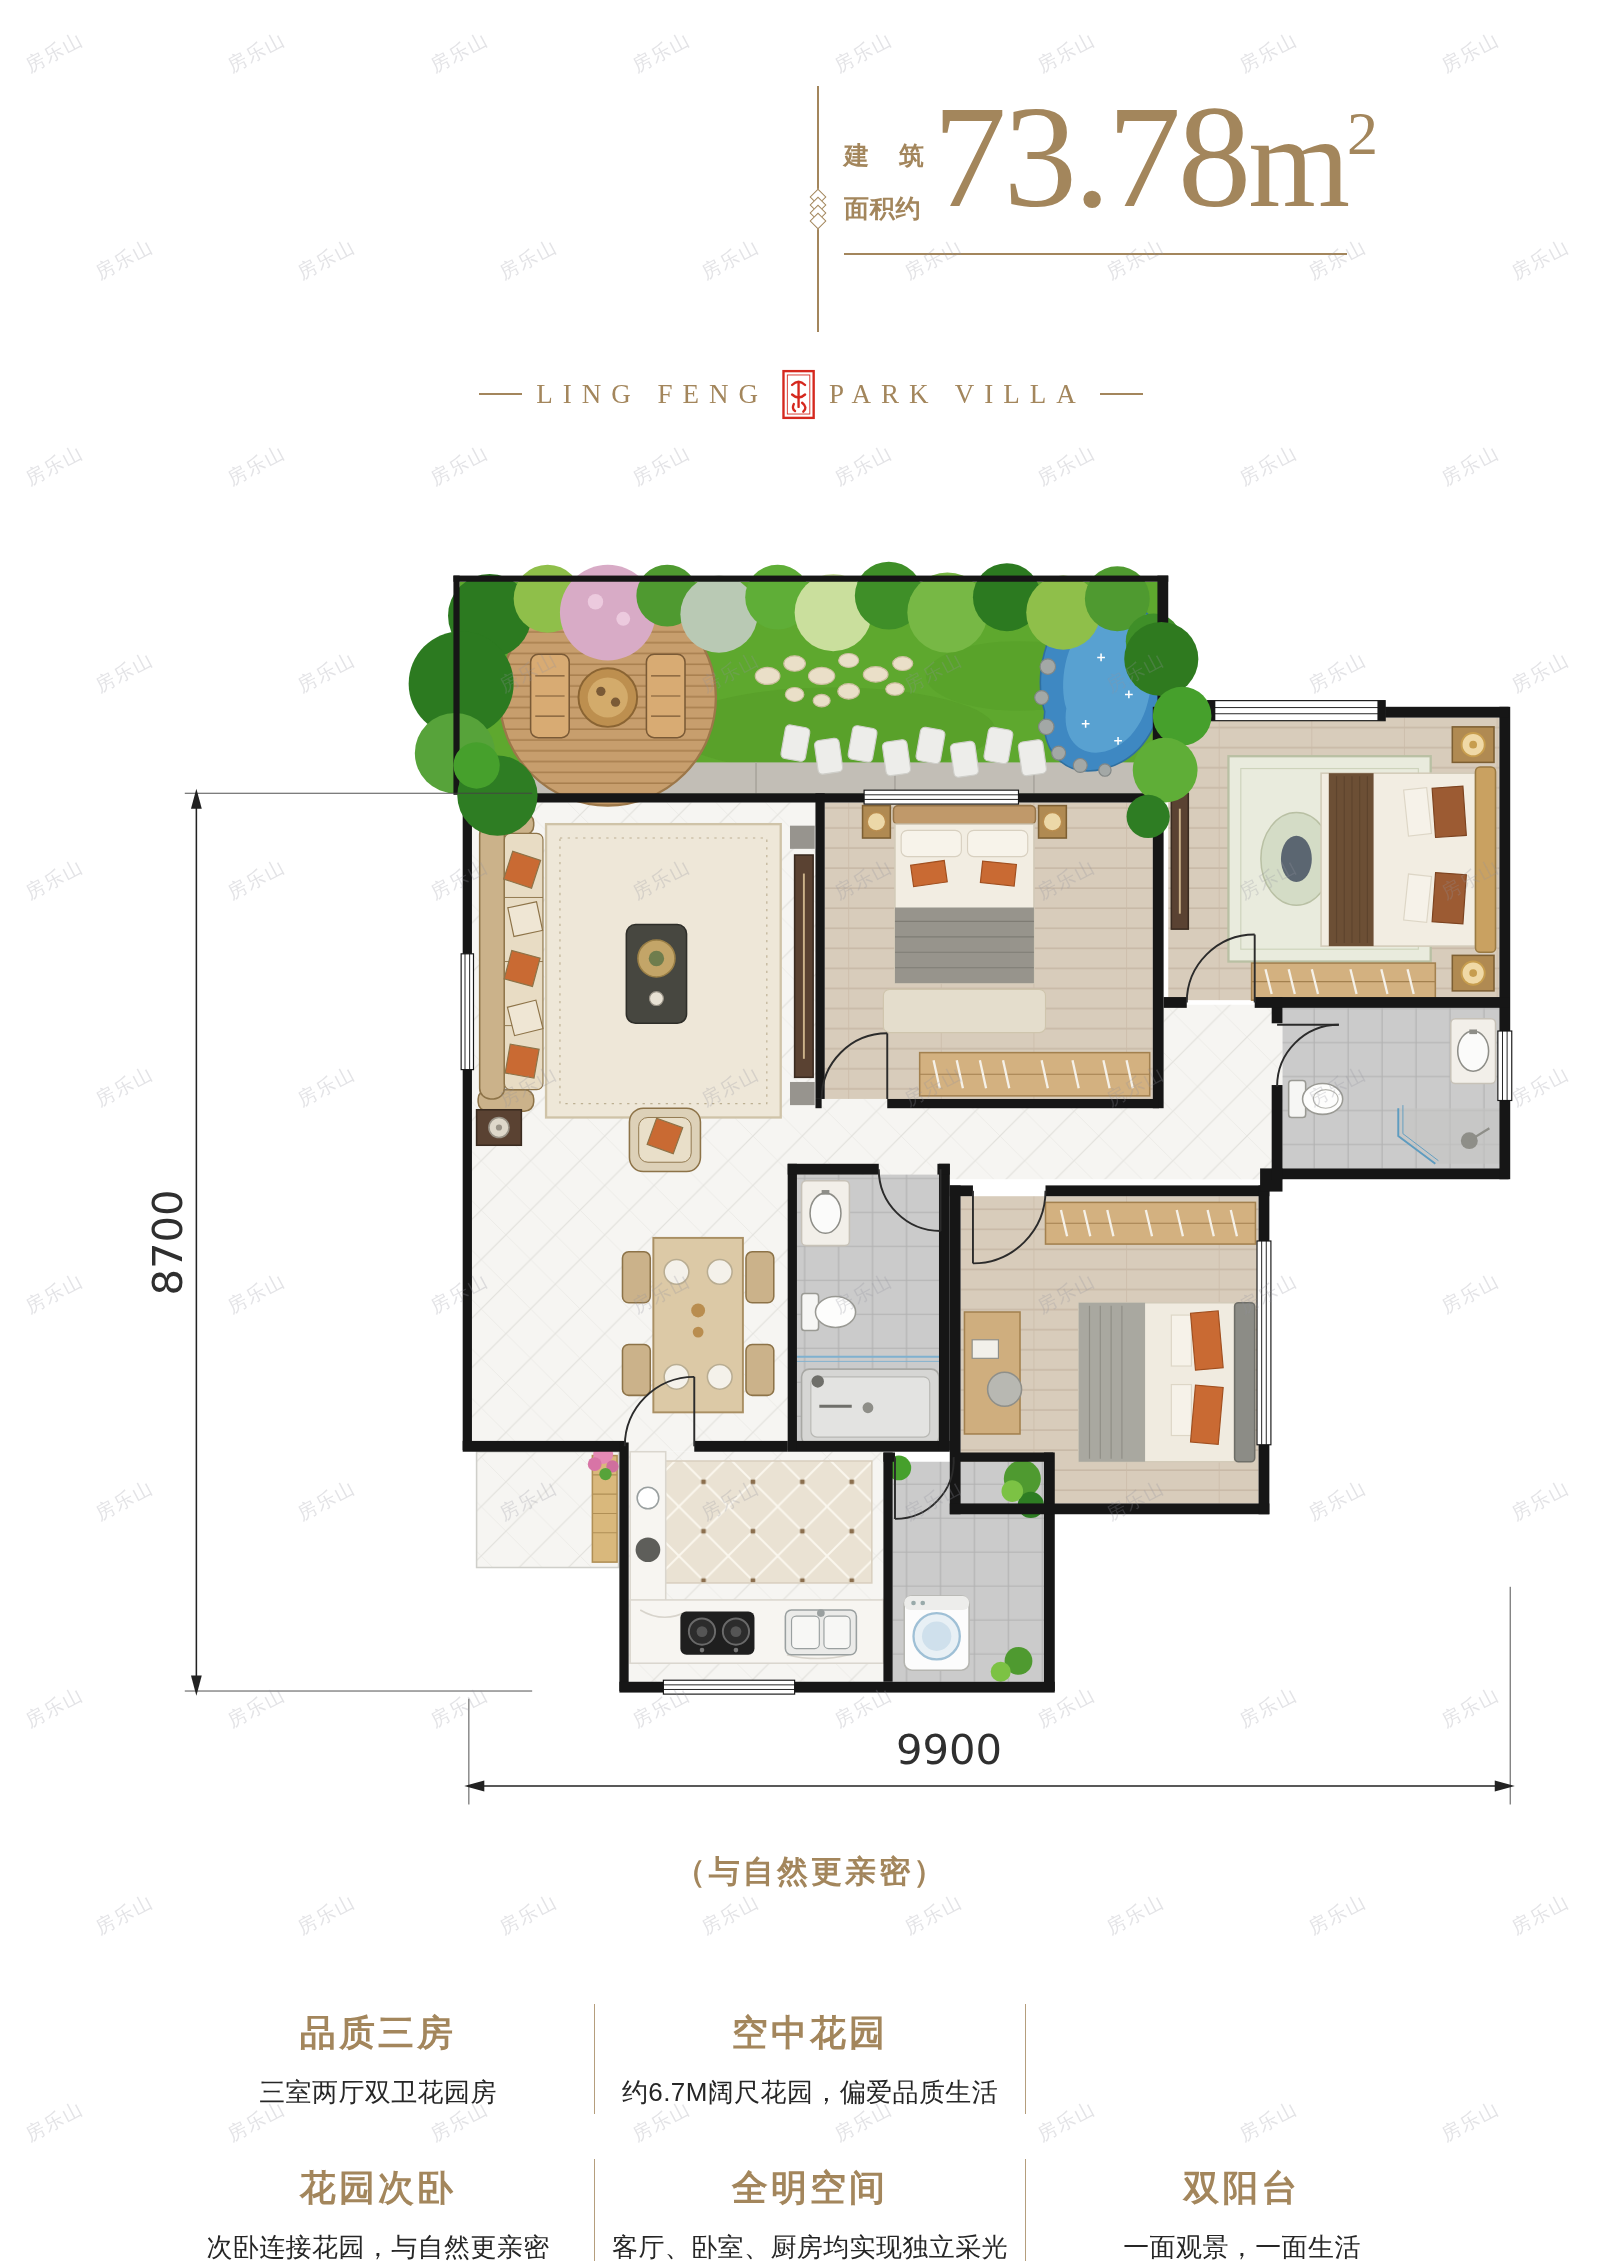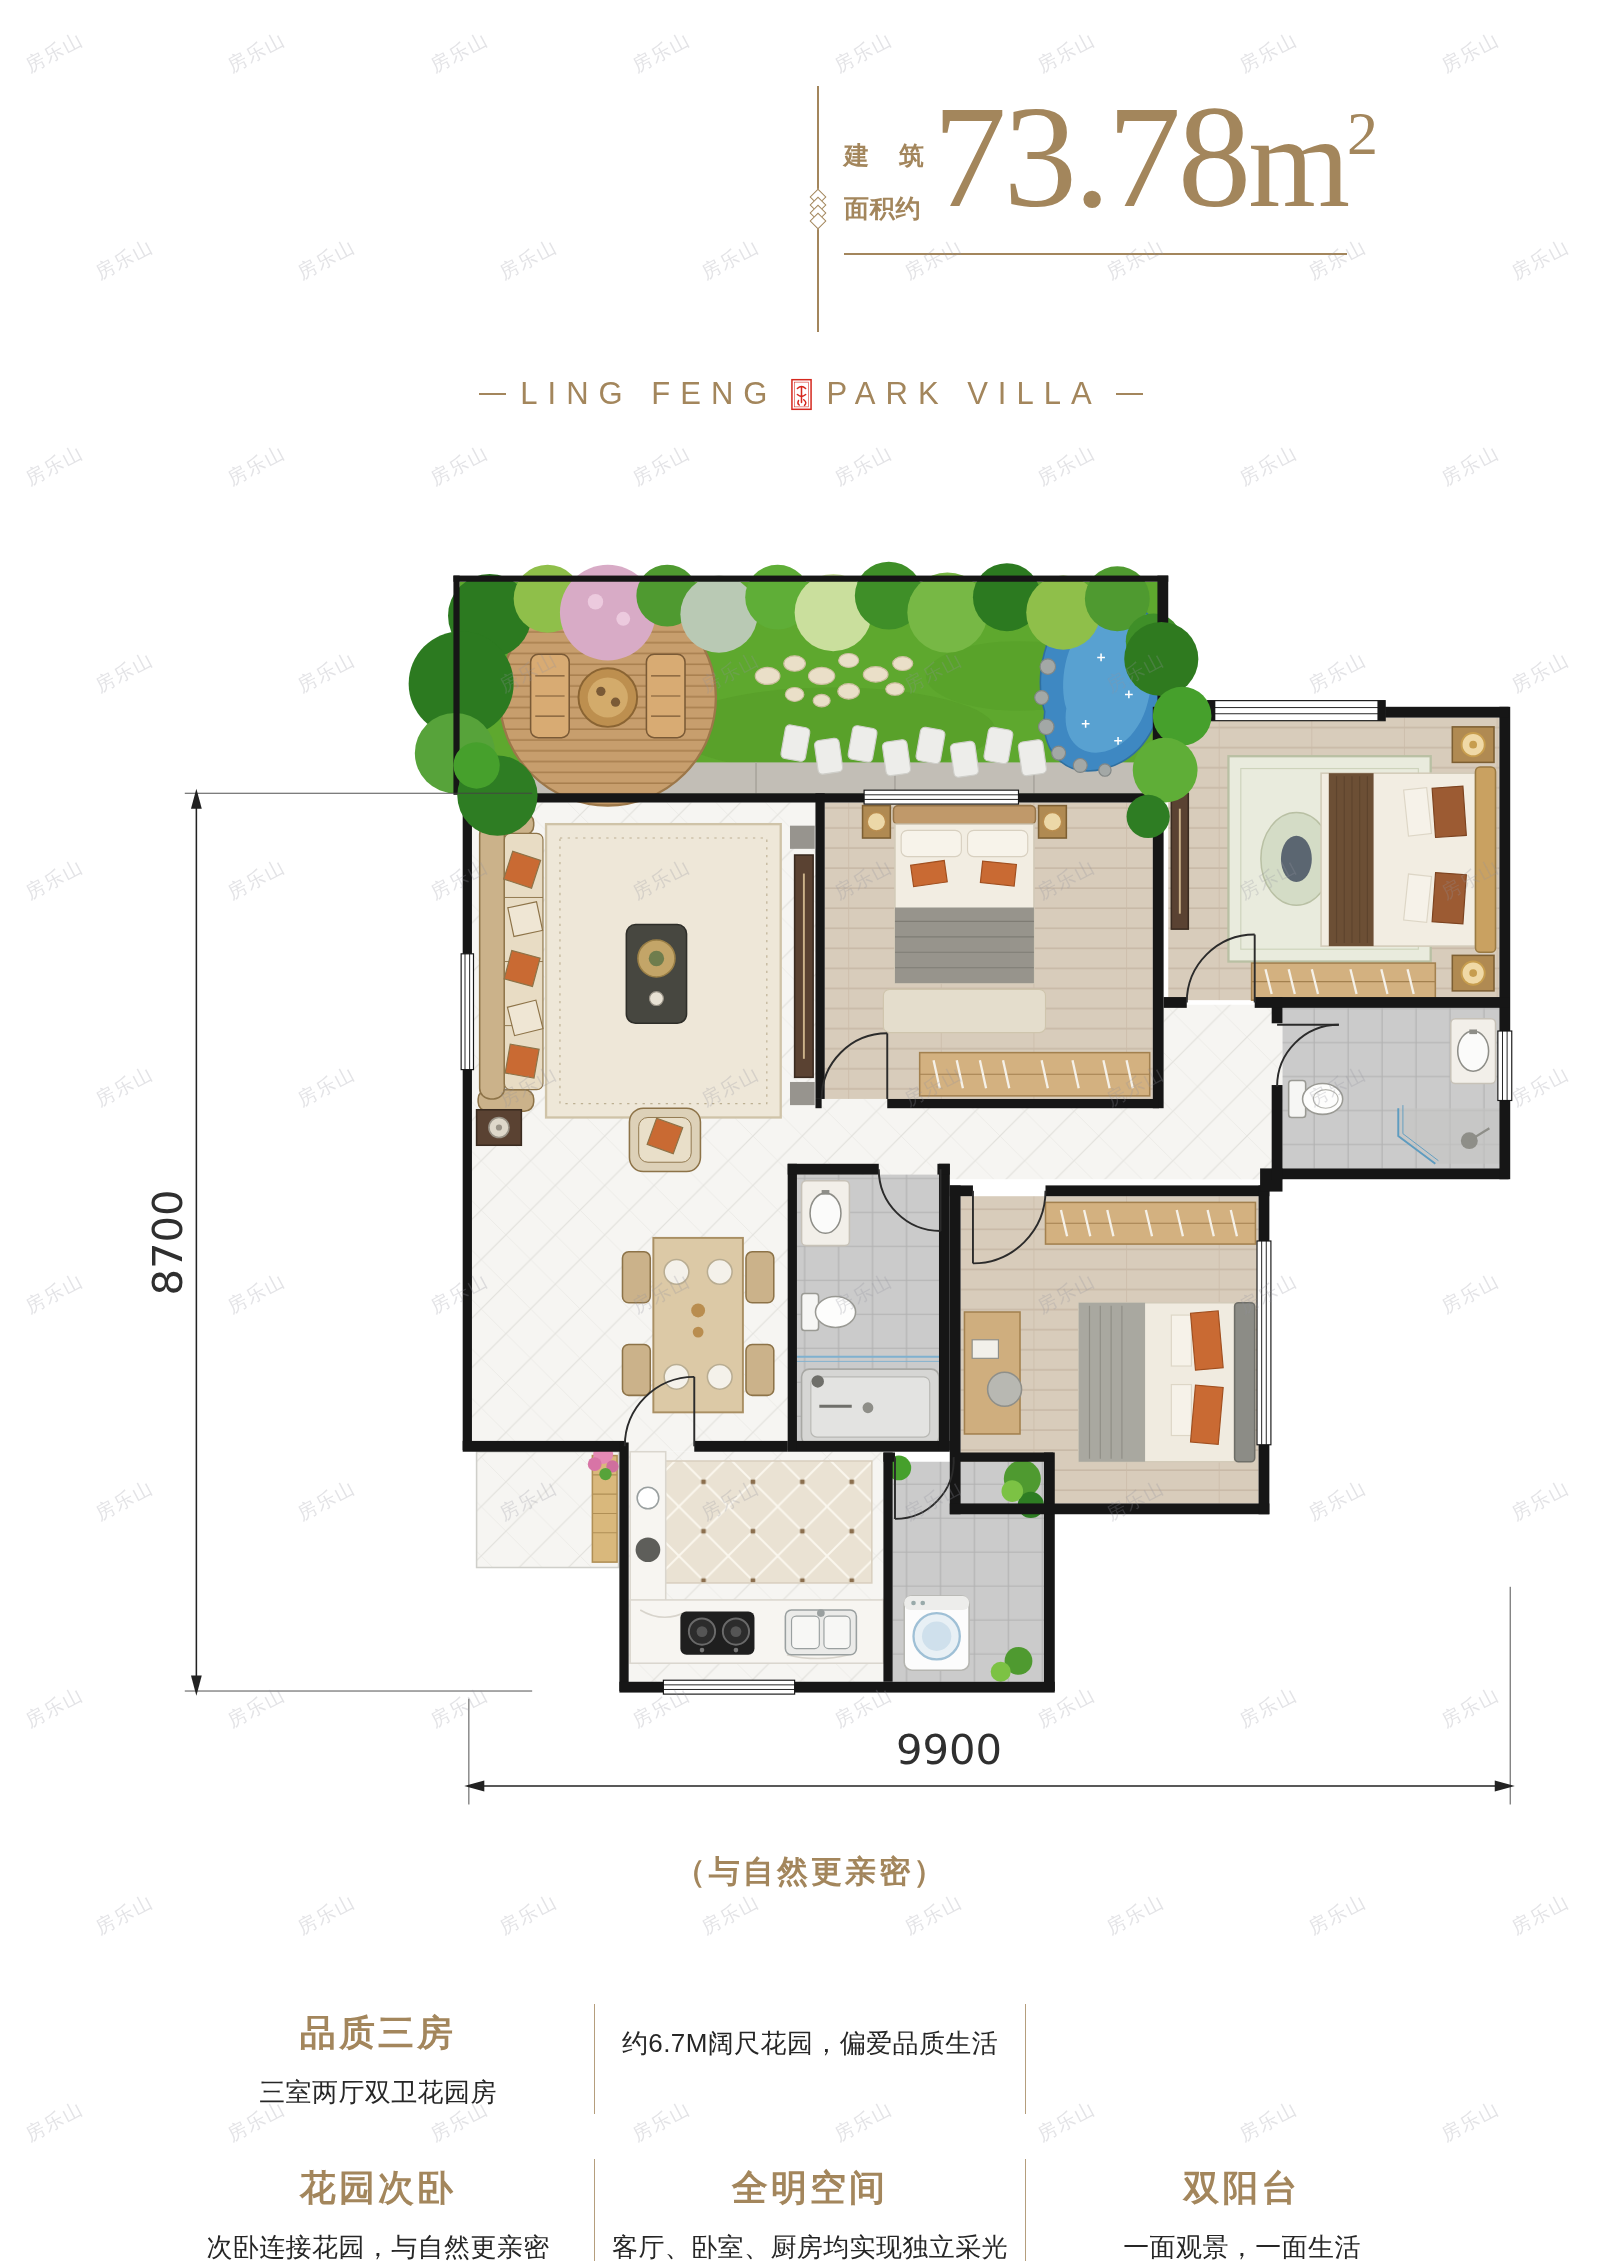--- a/index.html
+++ b/index.html
@@ -19,21 +19,21 @@
               font-size:147px;line-height:1;letter-spacing:-3.1px;white-space:nowrap;}
   .area-value .unit{font-size:131px;}
   .area-value sup{font-size:62px;vertical-align:52px;letter-spacing:0;}
   .gold-rule{position:absolute;left:844px;top:253px;width:503px;height:2.3px;background:#a3865c;}
   .layout-type{position:absolute;left:848px;top:267px;font-size:75px;font-weight:700;color:#a3865c;
                letter-spacing:4.6px;white-space:nowrap;}
   
   .brand{position:absolute;left:479px;top:357px;width:664px;height:74px;display:flex;
          align-items:center;justify-content:center;gap:14px;color:#a3865c;}
   .brand .bline{width:56px;height:1.5px;background:#a3865c;}
-  .brand .btxt{font-family:Liberation Sans, sans-serif;font-size:31px;letter-spacing:10px;white-space:nowrap;}
+  .brand .btxt{font-family:Liberation Serif, serif;font-size:27px;letter-spacing:10px;white-space:nowrap;}
   
   .plan-wrap{position:absolute;left:69px;top:560px;width:1513px;height:1328px;}
   
   .caption{position:absolute;left:425px;top:1851px;width:772px;text-align:center;
            font-size:31px;letter-spacing:3.1px;color:#a3865c;font-weight:600;}
   
   .features{position:absolute;left:162px;top:2004px;width:1297px;}
   .feat-row{display:flex;margin-bottom:45px;}
   .feat{width:432px;box-sizing:border-box;text-align:center;padding:4.6px 10.8px;}
   .feat.mid{border-left:1.5px solid rgba(163,134,92,.8);border-right:1.5px solid rgba(163,134,92,.8);}
@@ -568,20 +568,21 @@
 
   <div class="caption">（与自然更亲密）</div>
 
   <div class="features">
     <div class="feat-row">
       <div class="feat">
         <div class="t">品质三房</div>
         <div class="d">三室两厅双卫花园房</div>
       </div>
       <div class="feat mid">
+        <div class="t">空中花园</div>
         <div class="d">约6.7M阔尺花园，偏爱品质生活</div>
       </div>
     </div>
     <div class="feat-row">
       <div class="feat">
         <div class="t">花园次卧</div>
         <div class="d">次卧连接花园，与自然更亲密</div>
       </div>
       <div class="feat mid">
         <div class="t">全明空间</div>

